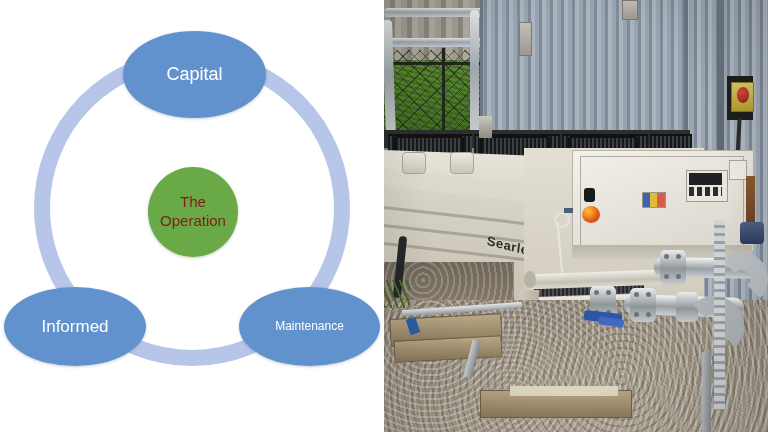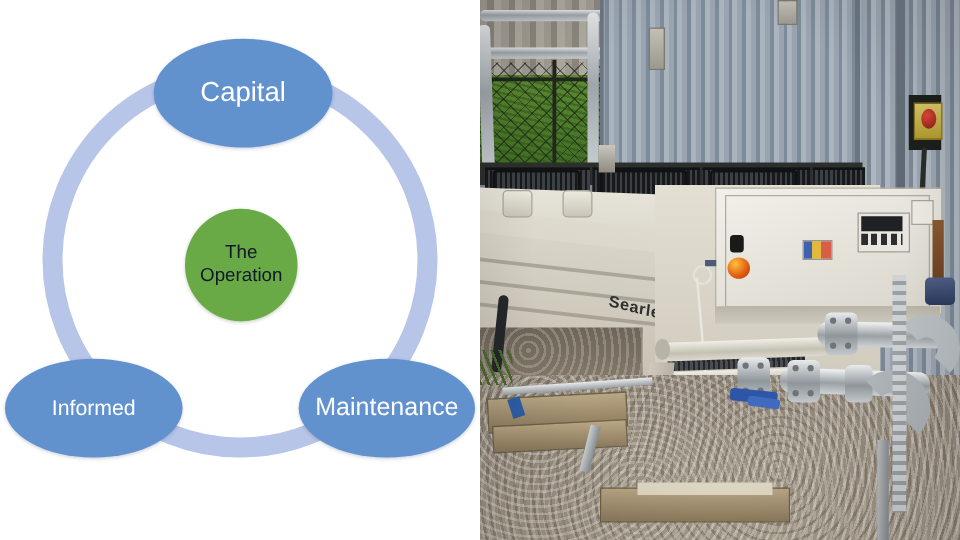--- a/index.html
+++ b/index.html
@@ -21,31 +21,31 @@
   .node{
     position:absolute;
     border-radius:50%;
     background:#6292ce;
     display:flex;align-items:center;justify-content:center;
     text-align:center;
     color:#ffffff;
     line-height:1.12;
     box-shadow:0 1px 3px rgba(60,80,120,.28);
   }
-  .node-capital{left:123px;top:31px;width:143px;height:87px;font-size:22px;}
-  .node-maint{left:239px;top:287px;width:141px;height:79px;font-size:20px;}
+  .node-capital{left:123px;top:31px;width:143px;height:87px;font-size:18px;}
+  .node-maint{left:239px;top:287px;width:141px;height:79px;font-size:12px;}
   .node-info{left:4px;top:287px;width:142px;height:79px;font-size:17px;}
 
   .core{
     position:absolute;
     left:148px;top:167px;width:90px;height:90px;
     border-radius:50%;
     background:#6aaa46;
     display:flex;align-items:center;justify-content:center;
-    text-align:center;color:#0f172a;font-size:15px;line-height:1.25;
+    text-align:center;color:#7f1d1d;font-size:15px;line-height:1.25;
     box-shadow:0 1px 3px rgba(60,90,40,.3);
   }
   .nodetxt{display:block;padding:0 6px;}
 
   
   .photo{position:absolute;left:384px;top:0;width:384px;height:432px;overflow:hidden;background:#7d8893;}
   .ph{position:absolute;}
 
   
   .concrete{left:0;top:0;width:104px;height:70px;

